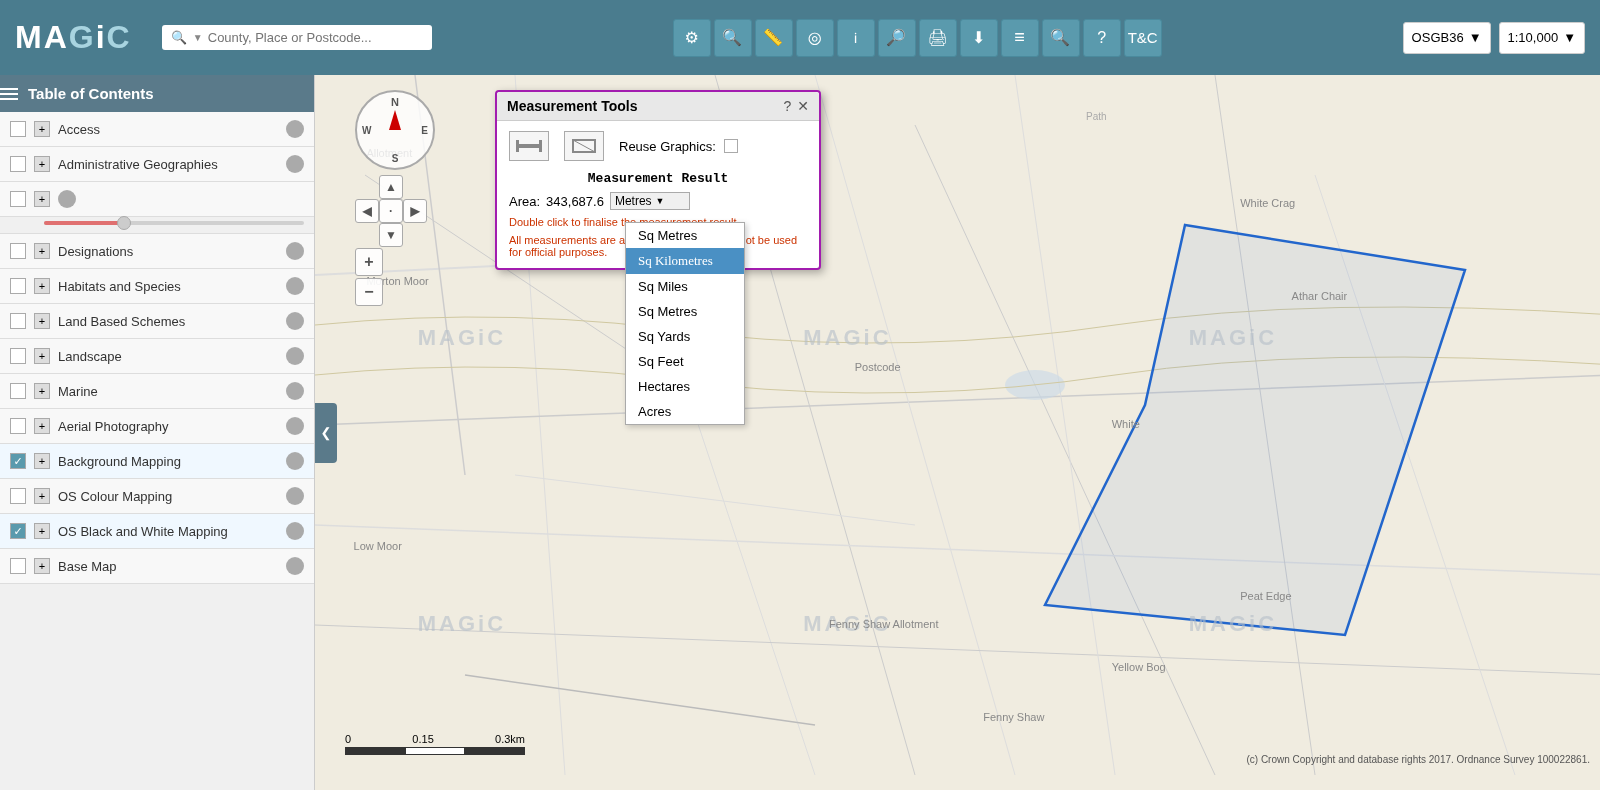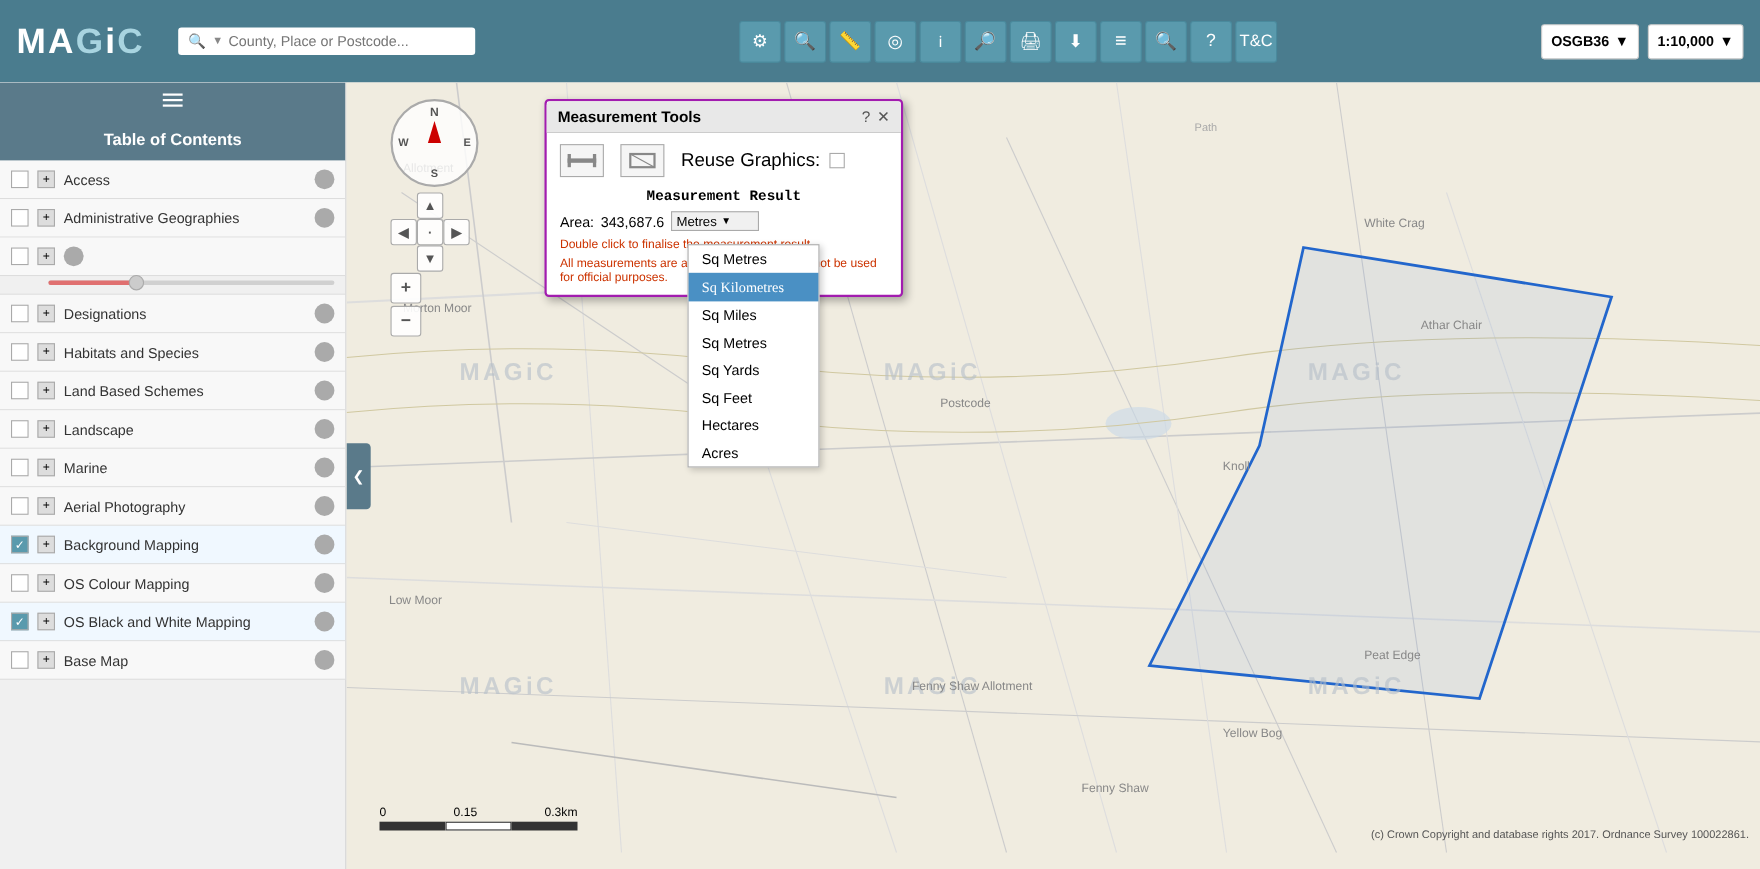--- a/index.html
+++ b/index.html
@@ -55,21 +55,20 @@
       display: flex;
       align-items: center;
       justify-content: center;
       cursor: pointer;
       font-size: 16px;
     }
     #right-controls {
       display: flex;
       align-items: center;
       gap: 8px;
-      font-weight: bold;
     }
     .coord-select {
       background: white;
       border: 1px solid #ccc;
       border-radius: 3px;
       padding: 5px 8px;
       font-size: 13px;
       height: 32px;
       display: flex;
       align-items: center;
@@ -90,24 +89,23 @@
       flex-shrink: 0;
       overflow-y: auto;
       border-right: 1px solid #ccc;
     }
     #toc-header {
       background: #5a7a8a;
       color: white;
       padding: 10px 0;
       display: flex;
       align-items: center;
-      gap: 22px;
+      gap: 10px;
       font-size: 15px;
       font-weight: bold;
-      flex-direction: column;
     }
     .toc-icon {
       display: flex;
       flex-direction: column;
       gap: 3px;
     }
     .toc-icon span {
       display: block;
       width: 18px;
       height: 2px;
@@ -320,21 +318,21 @@
       display: flex;
       align-items: center;
       justify-content: center;
       cursor: pointer;
       font-size: 14px;
     }
     .reuse-row {
       display: flex;
       align-items: center;
       gap: 8px;
-      font-size: 17px;
+      font-size: 13px;
     }
     .reuse-checkbox {
       width: 14px;
       height: 14px;
       border: 1px solid #aaa;
     }
     .result-title {
       text-align: center;
       font-weight: bold;
       font-size: 13px;
@@ -633,21 +631,21 @@
 
     <div class="map-watermark" style="top:35%;left:8%;">MAGiC</div>
     <div class="map-watermark" style="top:35%;left:38%;">MAGiC</div>
     <div class="map-watermark" style="top:35%;left:68%;">MAGiC</div>
     <div class="map-watermark" style="top:75%;left:8%;">MAGiC</div>
     <div class="map-watermark" style="top:75%;left:38%;">MAGiC</div>
     <div class="map-watermark" style="top:75%;left:68%;">MAGiC</div>
 
     <div class="map-label" style="top:28%;left:4%;">Morton Moor</div>
     <div class="map-label" style="top:14%;left:16%;">Low Moor</div>
-    <div class="map-label" style="top:48%;left:62%;">Knoll</div>
+    <div class="map-label" style="top:48%;left:62%;">White</div>
     <div class="map-label" style="top:17%;left:72%;">White Crag</div>
     <div class="map-label" style="top:72%;left:72%;">Peat Edge</div>
     <div class="map-label" style="top:82%;left:62%;">Yellow Bog</div>
     <div class="map-label" style="top:76%;left:40%;">Fenny Shaw Allotment</div>
     <div class="map-label" style="top:89%;left:52%;">Fenny Shaw</div>
     <div class="map-label" style="top:65%;left:3%;">Low Moor</div>
     <div class="map-label" style="top:40%;left:42%;">Postcode</div>
     <div class="map-label" style="top:42%;left:26%;">Black Knoll</div>
     <div class="map-label" style="top:10%;left:4%;">Allotment</div>
     <div class="map-label" style="top:30%;left:76%;">Athar Chair</div>

